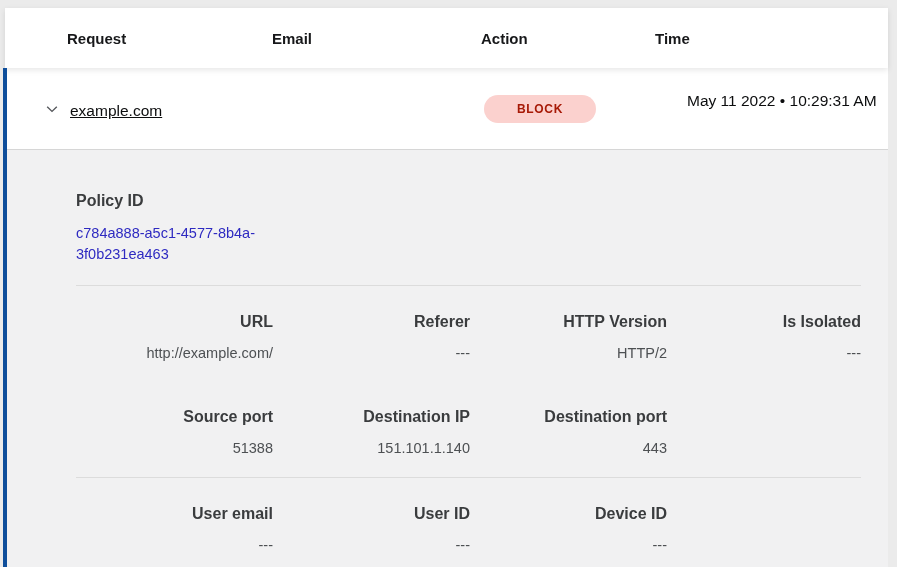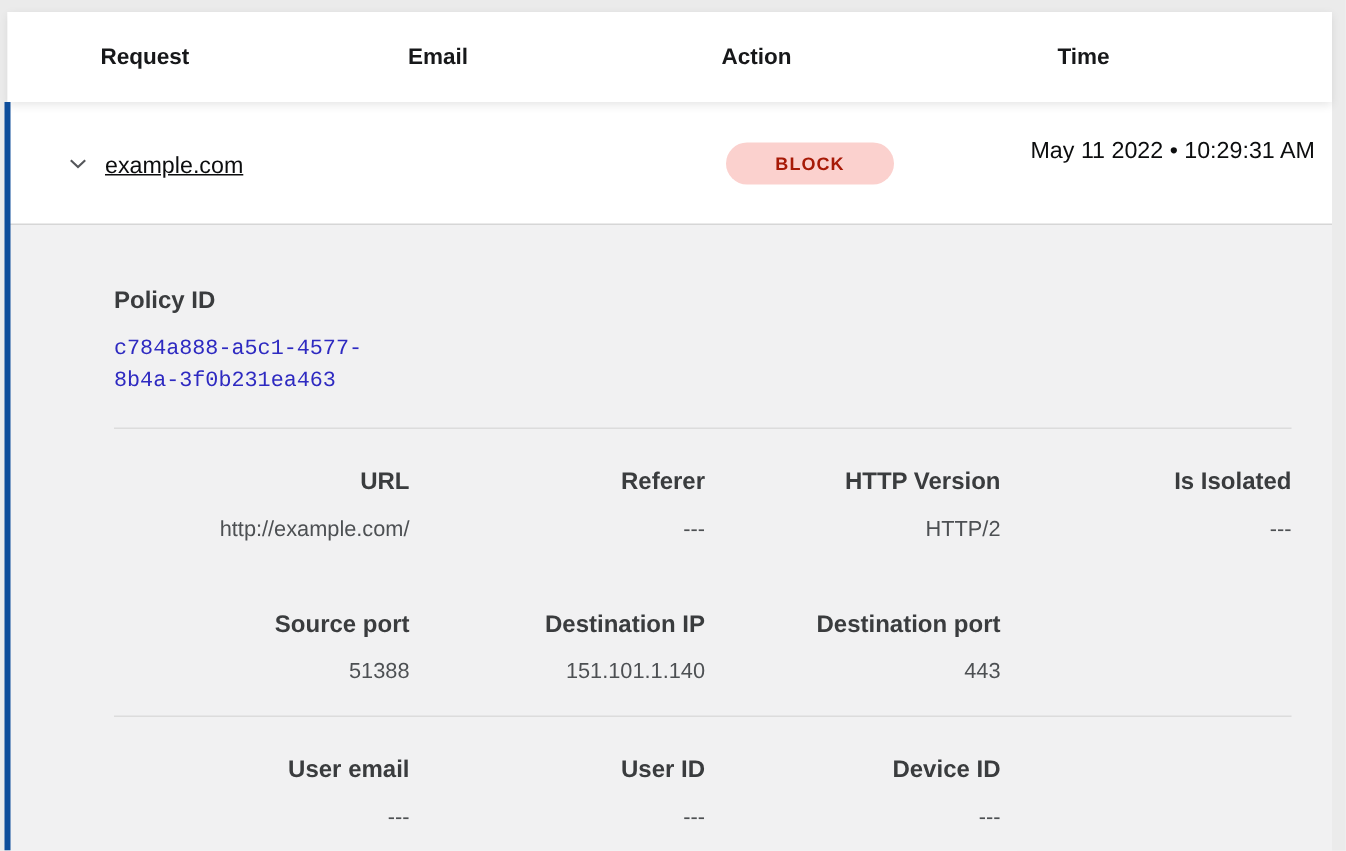--- a/index.html
+++ b/index.html
@@ -34,21 +34,21 @@
     box-shadow:0 2px 6px rgba(0,0,0,0.10);
     z-index:2;
   }
   .thead .col{
     position:absolute;top:50%;transform:translateY(-50%);
     font-size:15px;font-weight:700;color:var(--heading);
   }
   .col-request{left:62px;}
   .col-email{left:267px;text-align:right;}
   .col-action{left:476px;text-align:right;}
-  .col-time{left:700px;}
+  .col-time{left:650px;}
   
   .log-row{
     position:relative;height:82px;background:var(--card-bg);
     border-bottom:1px solid #d6d6d6;cursor:pointer;
   }
   .chevron{
     position:absolute;left:39px;top:33px;width:16px;height:16px;
     color:var(--chevron);display:inline-block;
   }
   .req{
@@ -76,21 +76,21 @@
   .flabel{
     font-size:16px;font-weight:700;color:var(--label);
     line-height:17px;margin-bottom:14px;
   }
   .fvalue{
     font-size:14.5px;color:var(--value);line-height:18px;margin-left:12px;
   }
   .policy-link{
     display:inline-block;width:200px;
     font-size:14.5px;line-height:21px;color:var(--link);
-    text-decoration:none;overflow-wrap:break-word;cursor:pointer;font-family:Liberation Mono, monospace;
+    text-decoration:none;overflow-wrap:break-word;cursor:pointer;
   }
   .divider{height:1px;background:var(--divider);margin-top:20px;}
   .frow{
     display:grid;grid-template-columns:197px 197px 197px 1fr;
     margin-top:27px;
     text-align:right;
   }
   .frow.no-div{margin-top:46px;}
   
   .accent-bar{

